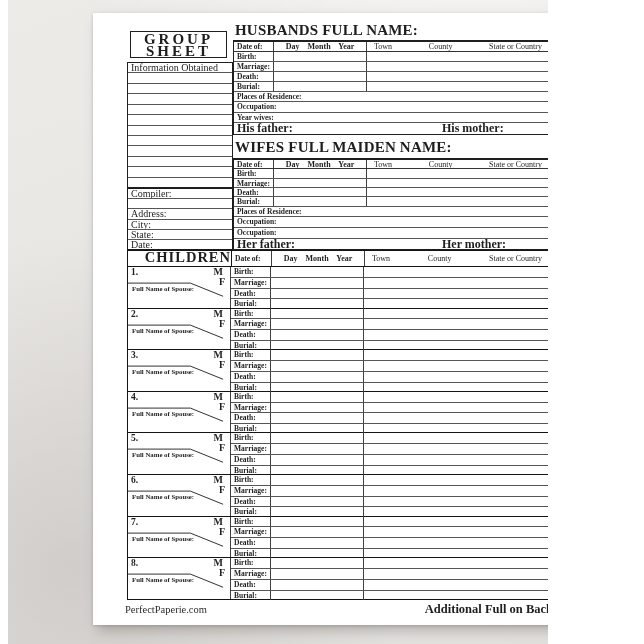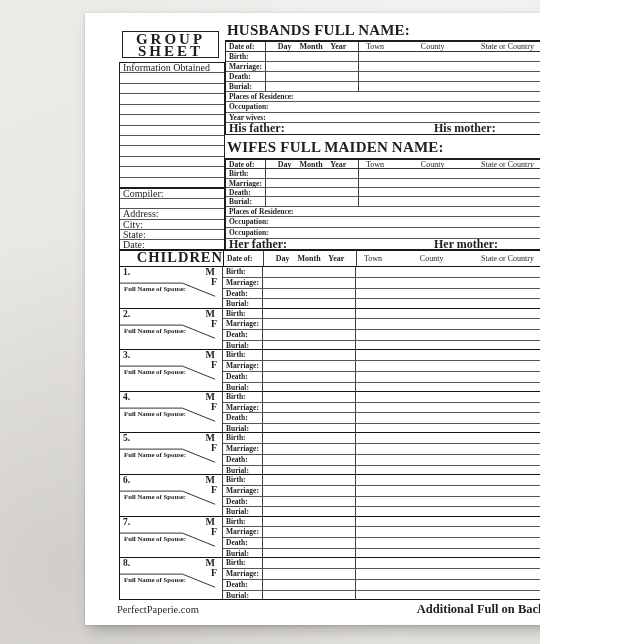--- a/index.html
+++ b/index.html
@@ -6,20 +6,21 @@
   html,body { width:644px; height:644px; }
   body { font-family:"Liberation Serif","DejaVu Serif",serif; color:#1e1e1e; }
 
   .bg {
     position:relative; width:540px; height:644px; overflow:hidden;
     background:
       radial-gradient(circle at 12% 88%, rgba(175,172,168,0.40), transparent 45%),
       radial-gradient(circle at 85% 15%, rgba(255,255,255,0.55), transparent 55%),
       radial-gradient(circle at 55% 55%, rgba(210,207,203,0.25), transparent 60%),
       linear-gradient(160deg,#edebe8 0%, #e7e5e2 60%, #e3e1de 100%);
+    margin-left: 8px;
   }
   .page {
     position:absolute; left:85px; top:13px; width:472px; height:612px;
     background:#ffffff;
     box-shadow: 5px 6px 12px rgba(105,100,95,.38), 0 1px 3px rgba(0,0,0,.18);
   }
   .page > div { position:absolute; }
 
   
   .group-box { left:37px; top:18px; width:97px; height:27px;

